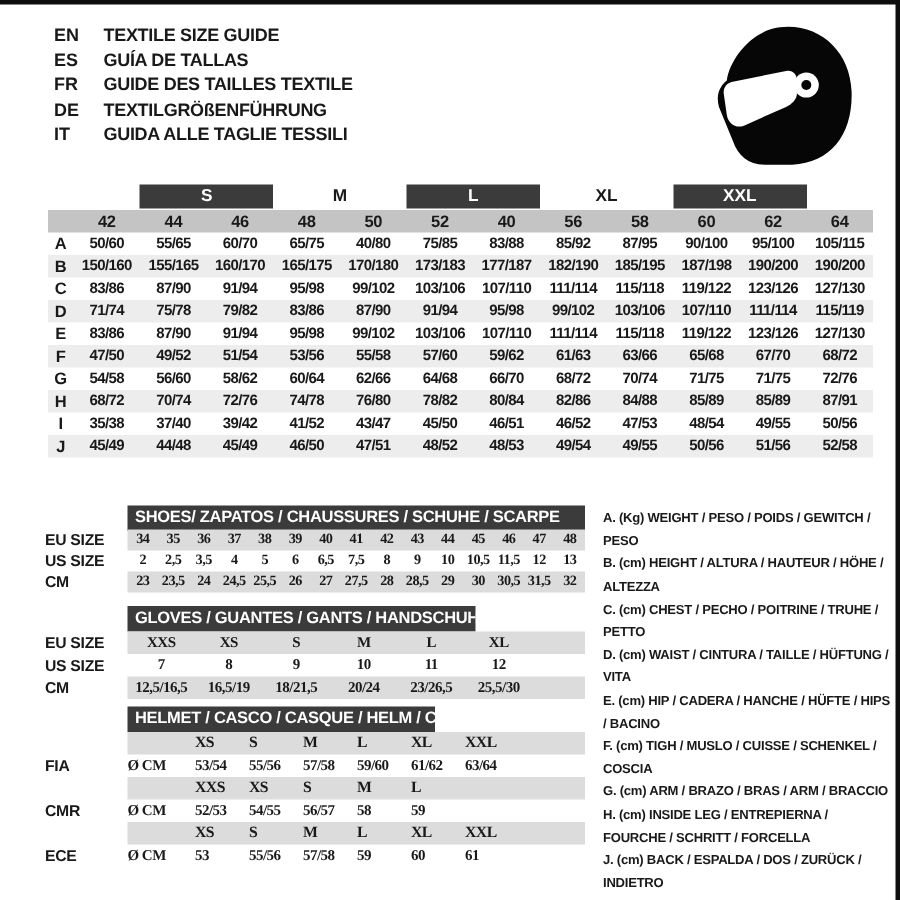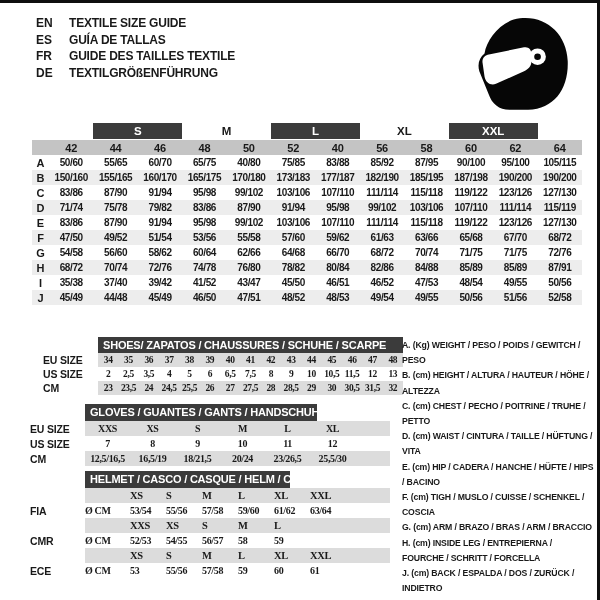--- a/index.html
+++ b/index.html
@@ -44,21 +44,21 @@
   .sub-row{display:grid;grid-template-columns:55px 305px;align-items:center;}
   .header-row{height:17px;margin-bottom:2px;}
   .sub-title{background:#3b3b3b;color:#ffffff;font-size:11px;height:17px;line-height:17px;
              padding-left:5px;letter-spacing:-0.2px;white-space:nowrap;overflow:hidden;}
   .sub-title.tw305{width:305px;}
   .sub-title.tw232{width:232px;}
   .sub-title.tw205{width:205px;}
   .sub-label{font-size:10.5px;letter-spacing:-0.2px;}
   .sub-body{display:grid;align-items:center;height:14px;width:305px;font-family:Liberation Serif, serif;}
   .sub-body.shade{background:#dcdcdc;}
-  .shoes .sub-row{height:14px;margin-left:13px;}
+  .shoes .sub-row{height:14px;}
   .gloves .sub-row{height:15px;}
   .gloves .sub-body{height:15px;}
   .helmet .sub-row{height:15px;}
   .helmet .sub-body{height:15px;}
   .shoes .sub-body{grid-template-columns:repeat(15,1fr);}
   .gloves .sub-body{grid-template-columns:repeat(6,45px) 1fr;}
   .helmet .sub-body{grid-template-columns:45px repeat(6,36px) 1fr;}
   .sub-cell{text-align:center;font-size:10px;letter-spacing:-0.35px;white-space:nowrap;}
   .shoes .sub-cell{font-size:9.5px;}
   .sub-cell.left{text-align:left;}
@@ -84,20 +84,24 @@
       <span class="lang-code">ES</span>
       <span class="lang-title">GUÍA DE TALLAS</span>
     </div>
     <div class="lang-row">
       <span class="lang-code">FR</span>
       <span class="lang-title">GUIDE DES TAILLES TEXTILE</span>
     </div>
     <div class="lang-row">
       <span class="lang-code">DE</span>
       <span class="lang-title">TEXTILGRÖßENFÜHRUNG</span>
+    </div>
+    <div class="lang-row">
+      <span class="lang-code">IT</span>
+      <span class="lang-title">GUIDA ALLE TAGLIE TESSILI</span>
     </div>
   </div>
 
   <div class="logo">
     <svg viewBox="0 0 100 100" width="114" height="104" aria-hidden="true">
       <path fill="#060606" d="M47 6 C72 3 92 21 93 47 C94 74 80 93 55 94 L37 94 C27 94 20 88 17 79 L8 57 C6 50 8 44 13 40 C15 26 29 8 47 6 Z"></path>
       <path fill="#ffffff" d="M16 41 L51 34 C55 33 58 36 58 40 L58 48 C58 52 55 55 51 57 L24 69 C19 71 14 68 13 62 L11 48 C11 44 13 42 16 41 Z"></path>
       <circle cx="64" cy="43" r="8" fill="#ffffff"></circle>
       <circle cx="64" cy="43" r="3.2" fill="#060606"></circle>
     </svg>

